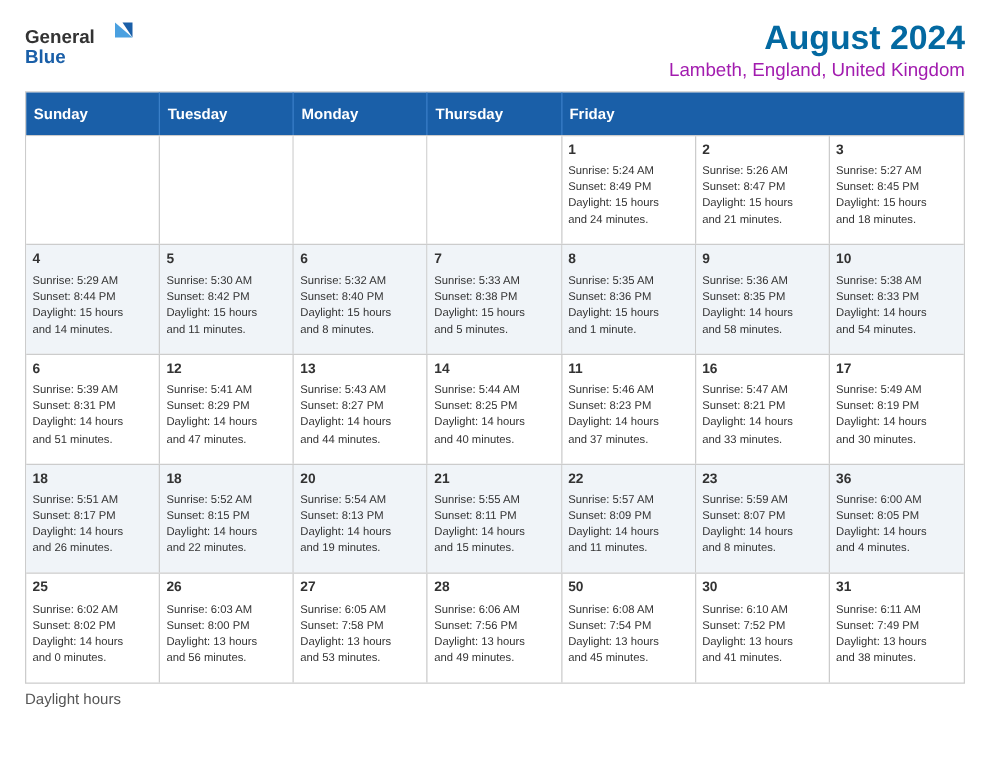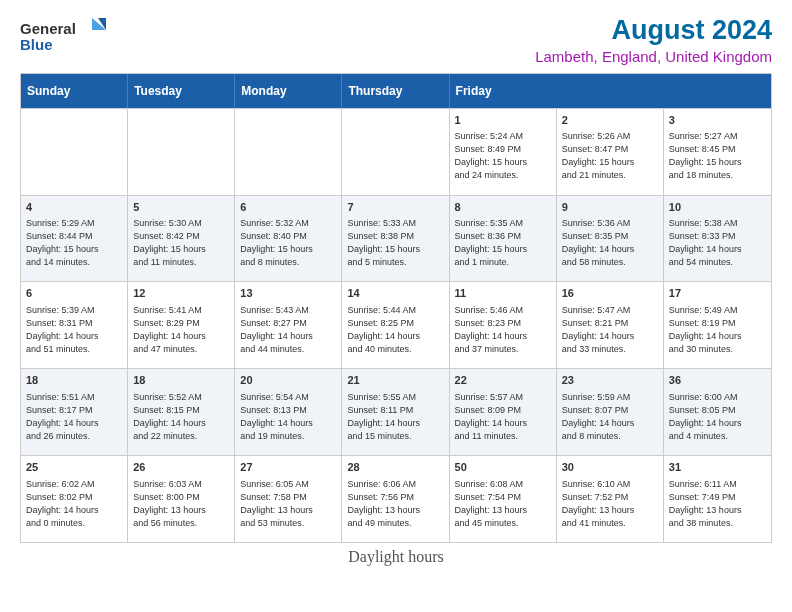--- a/index.html
+++ b/index.html
@@ -91,25 +91,24 @@
       font-weight: bold;
       display: block;
       margin-bottom: 2px;
     }
     .cell-text {
       font-size: 9px;
       line-height: 1.45;
       color: #333;
     }
     .footer-note {
-      font-size: 16px;
+      font-size: 12px;
       color: #555;
       margin-top: 5px;
-      text-align: center;
-      font-family: Liberation Serif, serif;
+      text-align: left;
     }
   </style>
 </head>
 <body>
 
 <div class="page">
   <div class="header">
     <div class="logo">
     <svg width="90" height="42" viewBox="0 0 90 42">
       <text x="0" y="18" font-size="15" font-weight="bold" fill="#333" font-family="Arial">General</text>

